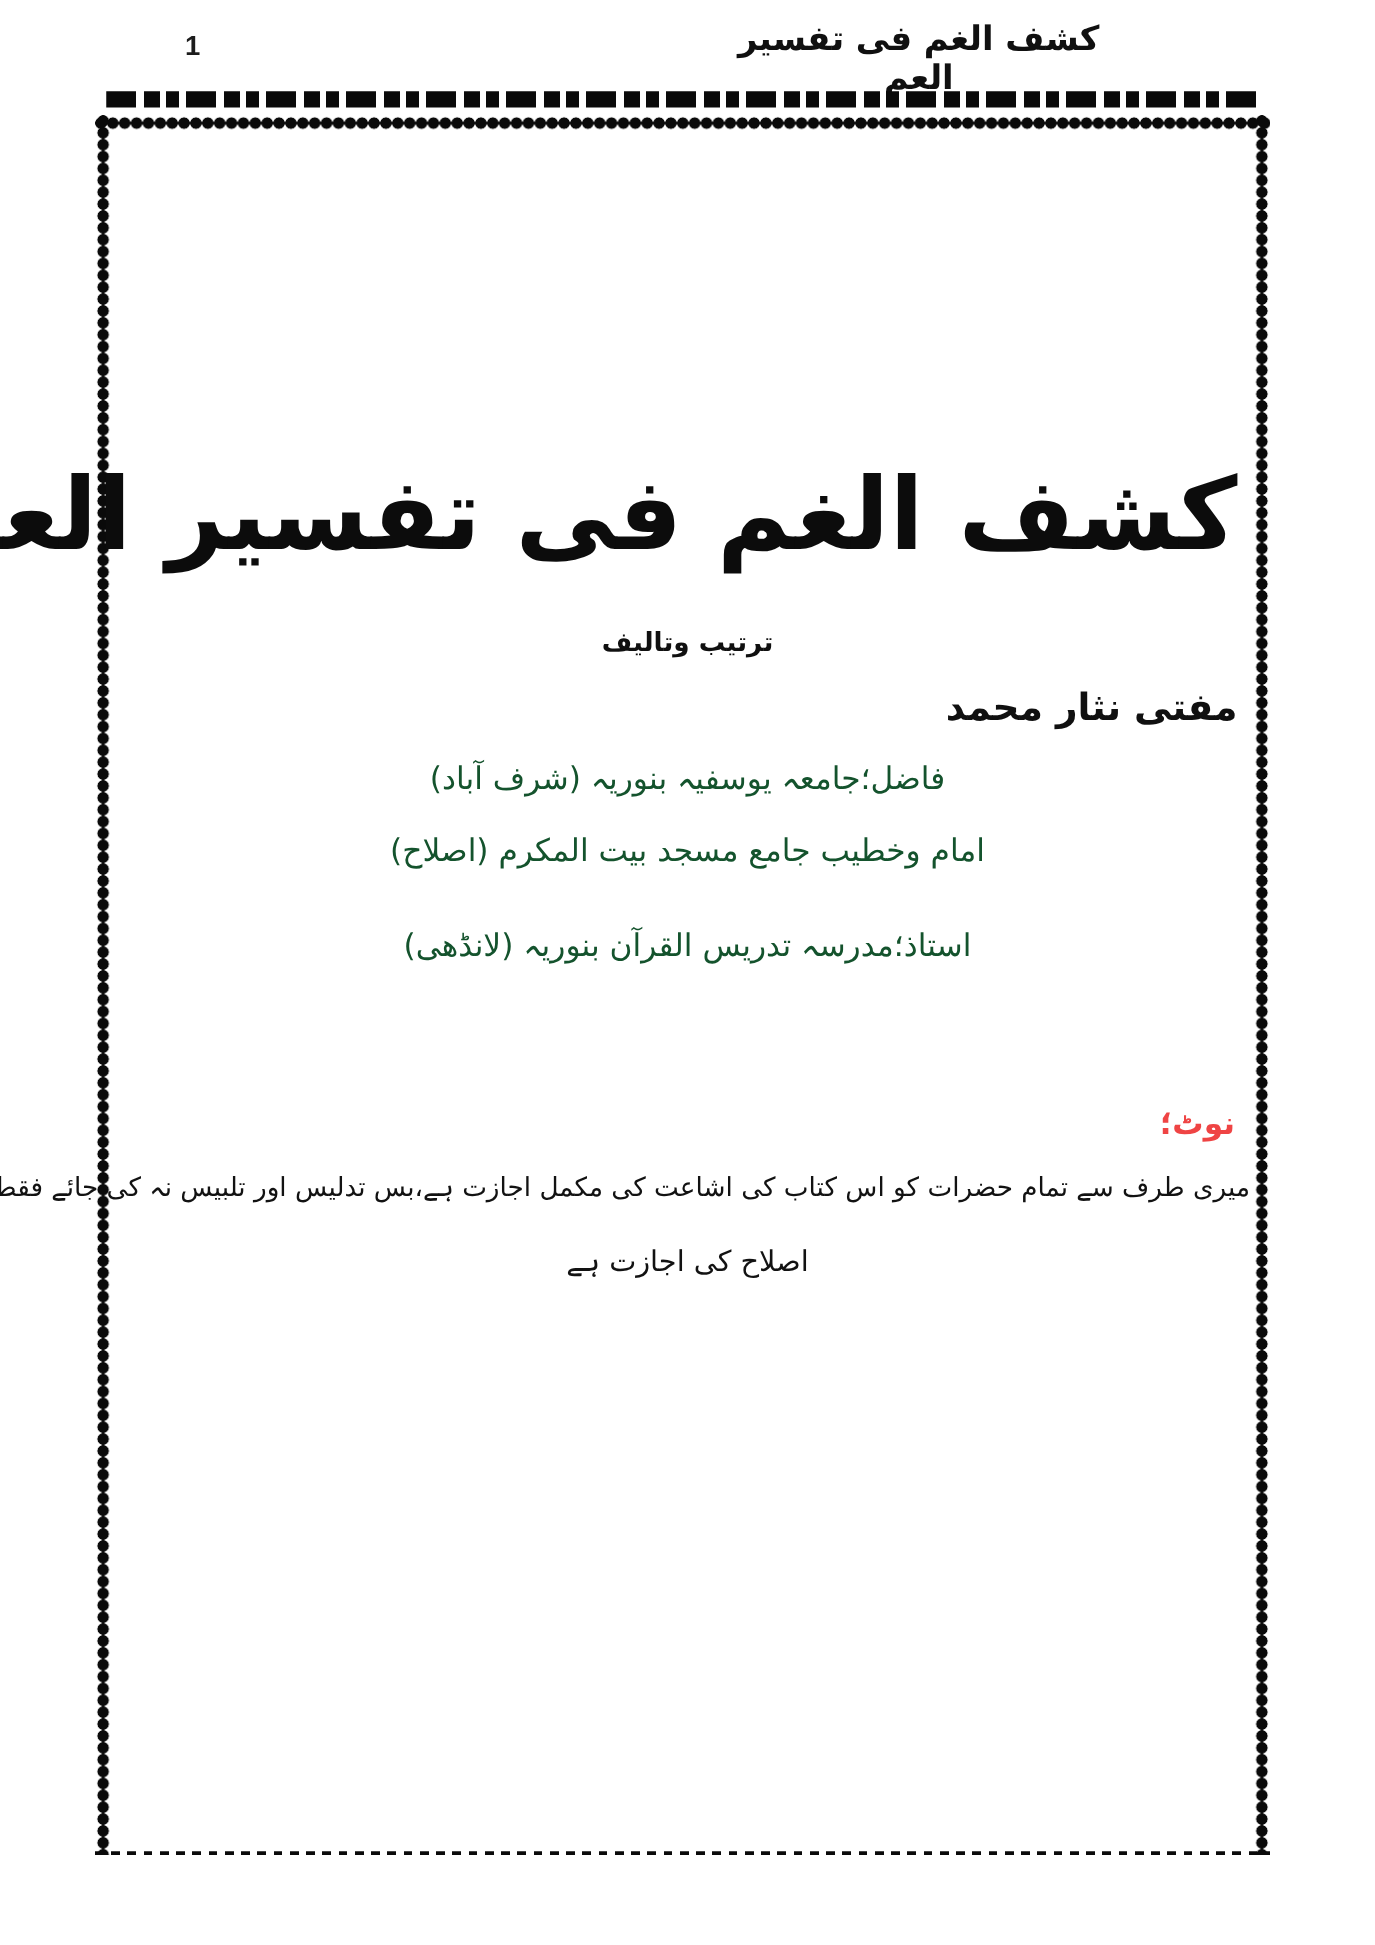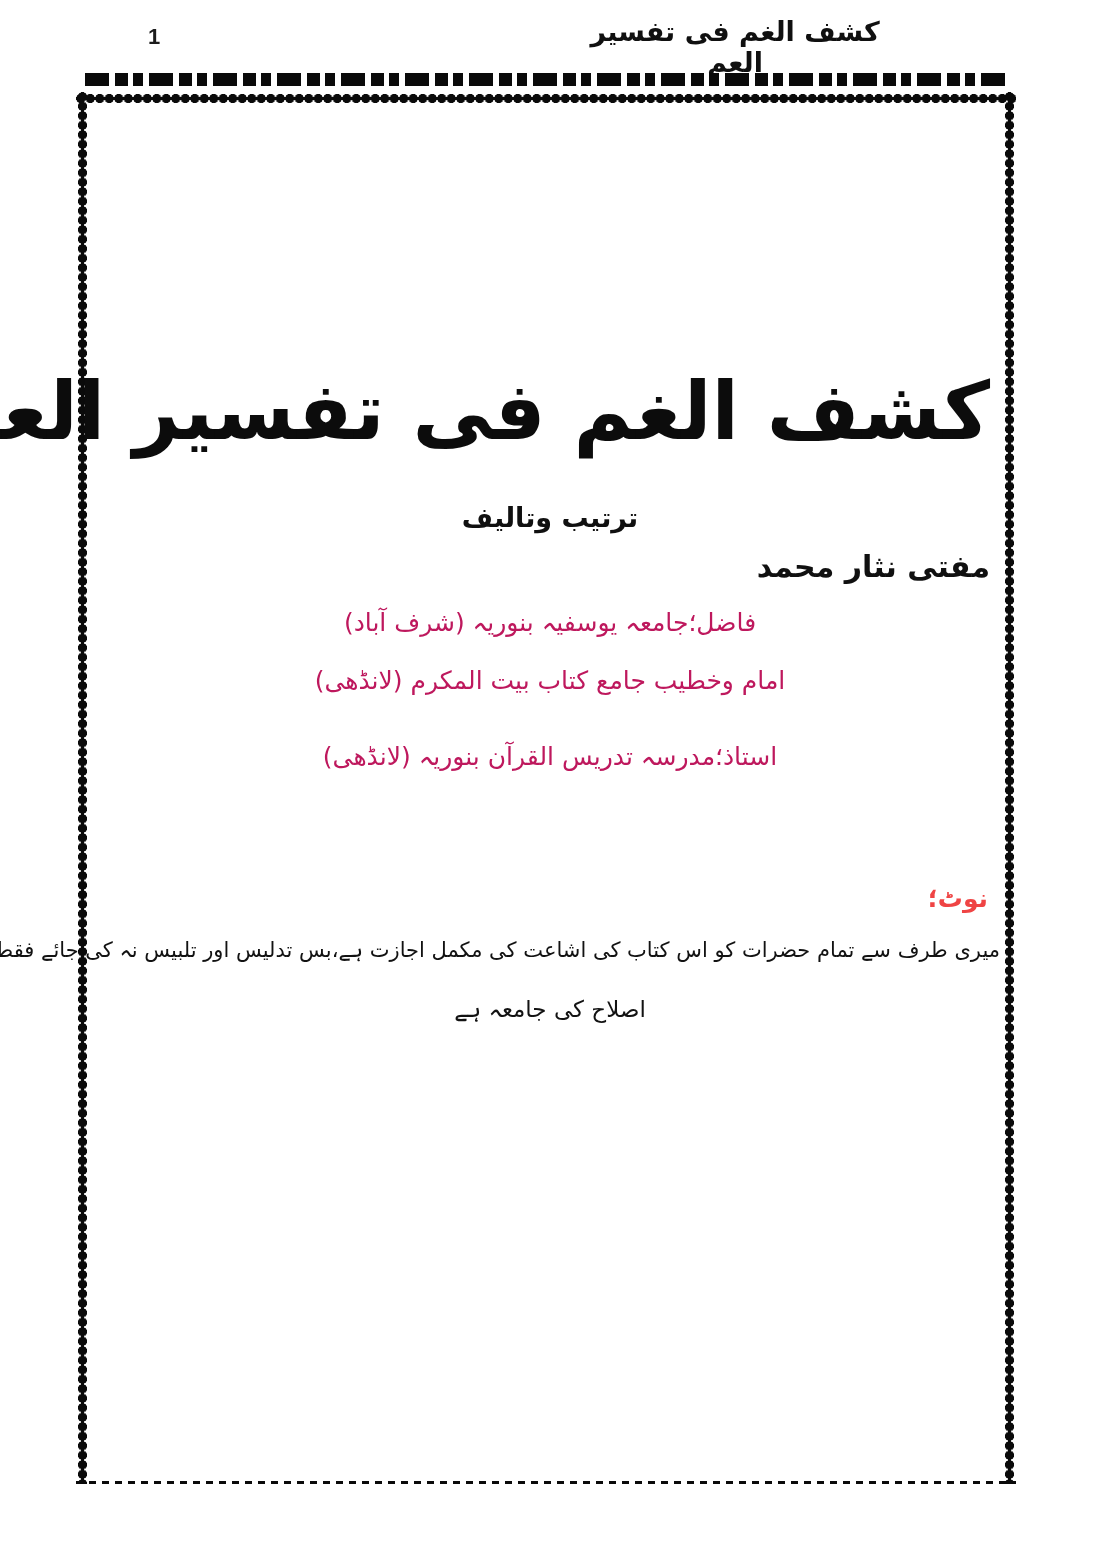--- a/index.html
+++ b/index.html
@@ -95,42 +95,42 @@
     color: #0c0c0c;
     white-space: nowrap;
   }
   .byline-label {
     position: absolute;
     top: 502px;
     left: 110px;
     width: 880px;
     text-align: center;
     direction: rtl;
-    font-size: 27px;
+    font-size: 21px;
     font-weight: bold;
     color: #101010;
   }
   .author-name {
     position: absolute;
     top: 549px;
     left: 110px;
     width: 880px;
     direction: rtl;
     font-size: 30px;
     font-weight: bold;
     color: #101010;
   }
   .credential {
     position: absolute;
     left: 110px;
     width: 880px;
     text-align: center;
     direction: rtl;
     font-size: 25px;
-    color: #be185d;
+    color: #14532d;
     white-space: nowrap;
   }
   .credential-1 { top: 608px; }
   .credential-2 { top: 666px; }
   .credential-3 { top: 722px; margin-top: 20px; }
 
   
   .note-label {
     position: absolute;
     top: 884px;
@@ -171,18 +171,18 @@
 <div class="top-thick-rule"></div>
 <div class="bead-top"></div>
 <div class="bead-left"></div>
 <div class="bead-right"></div>
 <div class="bottom-dashed-rule"></div>
 
 <div class="main-title">کشف الغم فی تفسیر العم</div>
 <div class="byline-label">ترتیب وتالیف</div>
 <div class="author-name">مفتی نثار محمد</div>
 <div class="credential credential-1">فاضل؛جامعہ یوسفیہ بنوریہ (شرف آباد)</div>
-<div class="credential credential-2">امام وخطیب جامع کتاب بیت المکرم (لانڈھی)</div>
+<div class="credential credential-2">امام وخطیب جامع مسجد بیت المکرم (اصلاح)</div>
 <div class="credential credential-3">استاذ؛مدرسہ تدریس القرآن بنوریہ (لانڈھی)</div>
 
 <div class="note-label">نوٹ؛</div>
 <div class="note-line-1">میری طرف سے تمام حضرات کو اس کتاب کی اشاعت کی مکمل اجازت ہے،بس تدلیس اور تلبیس نہ کی جائے فقط غلطیوں کی</div>
-<div class="note-line-2">اصلاح کی جامعہ ہے</div>
+<div class="note-line-2">اصلاح کی اجازت ہے</div>
 
 </body></html>

